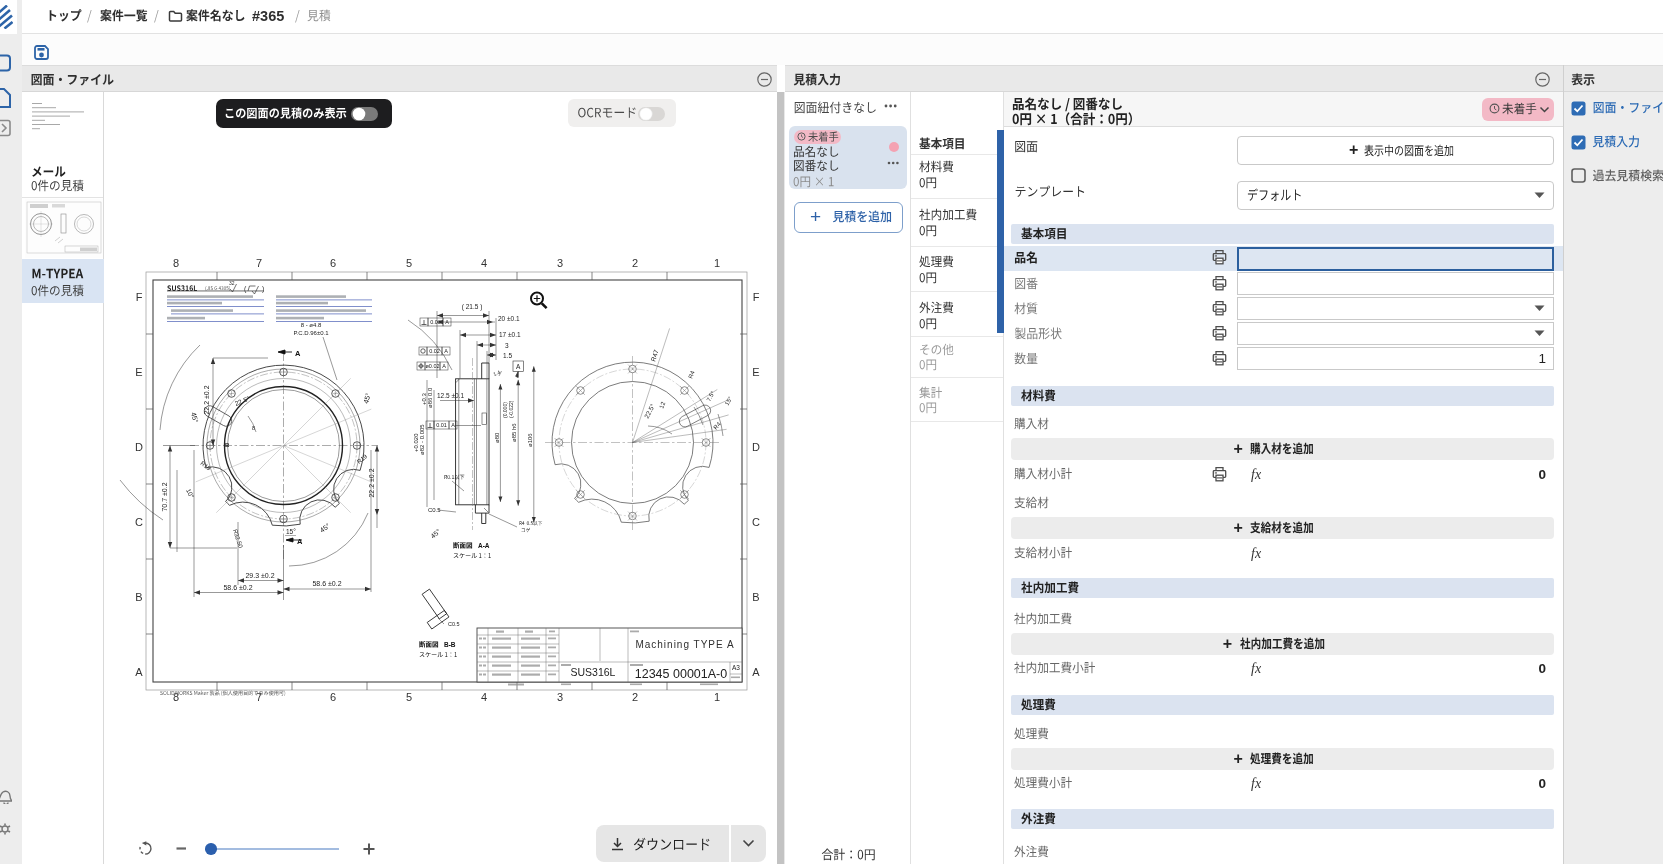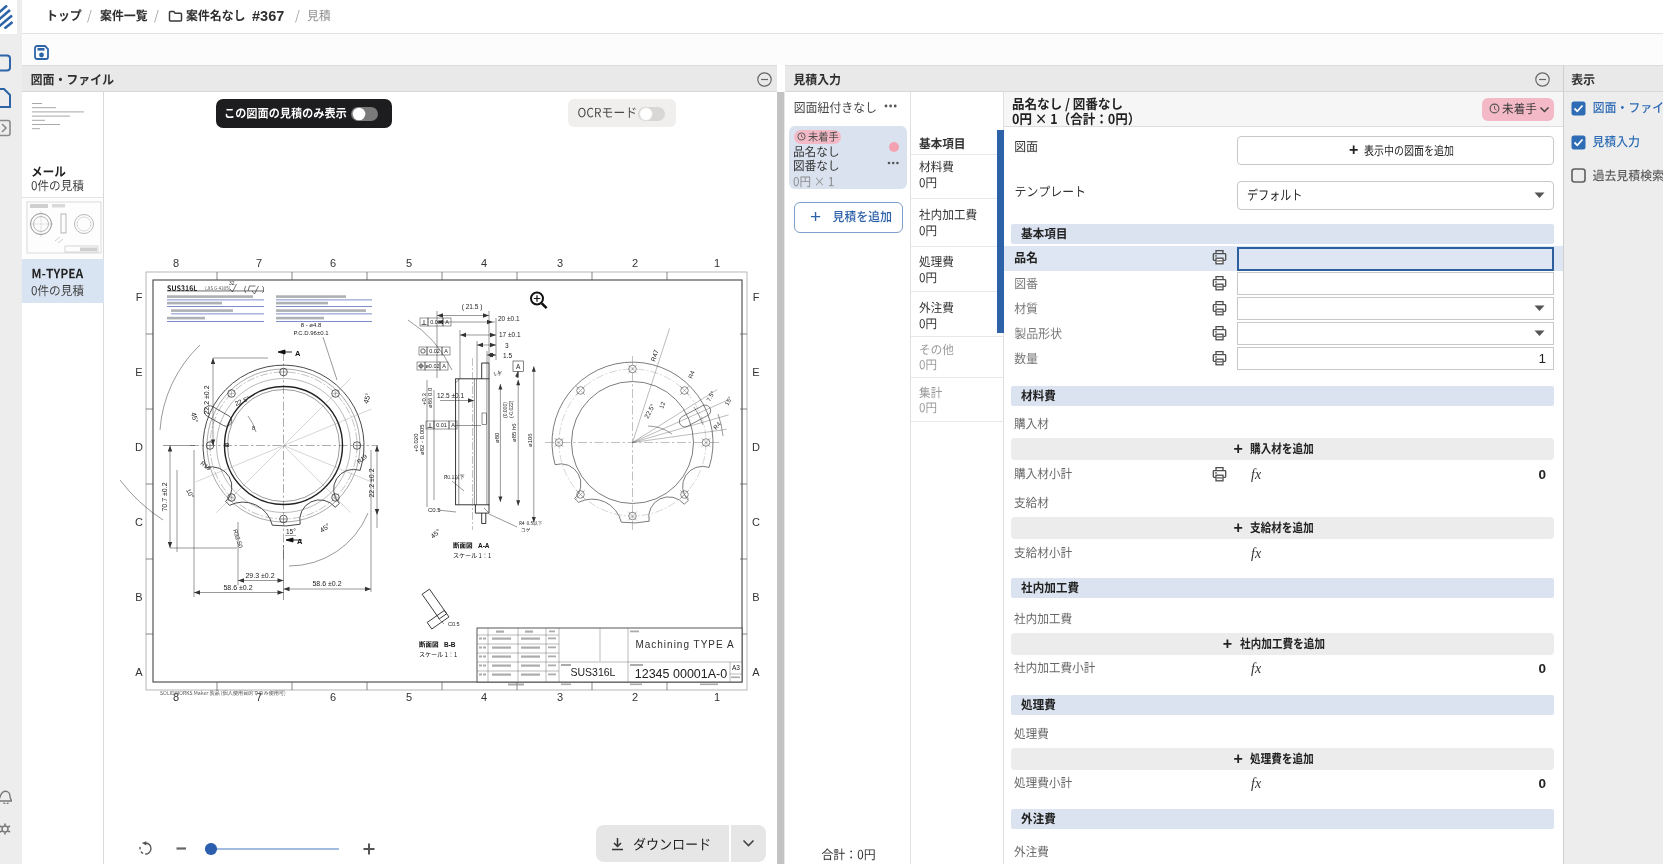--- a/index.html
+++ b/index.html
@@ -55,21 +55,21 @@
     </svg></div>
 <div style="position:absolute;left:154px;top:8.5px;line-height:0"><svg width="6" height="16" viewBox="0 -11.44 6 16.25" style="overflow:visible">
       <path d="M0.1 2.3H0.9L4.6 -10.3H3.8Z" fill="#999999"></path>
     </svg></div>
 <svg class="abs" style="left:168px;top:10px" width="15" height="12" viewBox="0 0 15 12">
 <path d="M1.5 2.5 a1 1 0 0 1 1-1 h3.2 l1.5 1.8 h5.3 a1 1 0 0 1 1 1 v5.7 a1 1 0 0 1 -1 1 h-10 a1 1 0 0 1 -1-1 Z" fill="none" stroke="#3a3a3a" stroke-width="1.5"></path>
   </svg>
 <div style="position:absolute;left:186px;top:8.5px;line-height:0"><svg width="61" height="16" viewBox="0 -11.26 61 16.00" style="overflow:visible">
       <path d="M0.5 -3V-1.7H4.2C3.2 -1 1.7 -0.5 0.2 -0.2C0.5 0.1 0.9 0.7 1.1 1C2.6 0.6 4.1 -0.1 5.2 -1.1V1.1H6.6V-1.1C7.8 -0.1 9.3 0.6 10.8 1C11 0.6 11.4 0 11.7 -0.3C10.3 -0.5 8.8 -1.1 7.7 -1.7H11.4V-3H6.6V-3.9H5.5C6 -4 6.5 -4.2 6.8 -4.4C8 -4 9.1 -3.6 9.8 -3.3L10.7 -4.4C10 -4.6 9.1 -4.9 8.1 -5.2C8.5 -5.6 8.8 -6.1 9.1 -6.6H11.2V-7.8H5.6L6 -8.4L4.9 -8.8H9.7V-8.1H11.1V-10H6.7V-10.9H5.2V-10H0.8V-8.1H2.2V-8.8H4.6L4 -7.8H0.8V-6.6H3.1C2.8 -6.2 2.5 -5.7 2.2 -5.4L3.5 -5L3.7 -5.2L4.8 -4.9C3.9 -4.7 2.7 -4.6 1.1 -4.5C1.2 -4.2 1.5 -3.7 1.5 -3.3C3 -3.4 4.2 -3.6 5.2 -3.8V-3ZM4.7 -6.6H7.5C7.3 -6.2 7 -5.9 6.6 -5.6C5.9 -5.8 5.1 -6 4.4 -6.2Z M15.7 -4.7V-3.2H18.9V1.1H20.3V-3.2H23.4V-4.7H20.3V-6.9H22.8V-8.4H20.3V-10.7H18.9V-8.4H17.9C18 -8.9 18.2 -9.4 18.2 -9.9L16.9 -10.2C16.6 -8.6 16.1 -7 15.5 -6C15.8 -5.8 16.4 -5.4 16.7 -5.2C17 -5.7 17.2 -6.3 17.4 -6.9H18.9V-4.7ZM14.8 -10.8C14.2 -9 13.2 -7.2 12.1 -6C12.4 -5.6 12.8 -4.8 12.9 -4.4C13.1 -4.7 13.4 -5 13.6 -5.3V1.1H15V-7.6C15.4 -8.5 15.8 -9.4 16.1 -10.4Z M28.1 -10.9C27.4 -9.5 26.1 -8 24.1 -6.8C24.4 -6.6 24.9 -6 25.1 -5.6C25.6 -6 26 -6.3 26.4 -6.6C27.1 -6.1 27.8 -5.4 28.2 -4.9C27 -3.9 25.6 -3.1 24.1 -2.6C24.4 -2.3 24.7 -1.7 24.9 -1.3C25.8 -1.6 26.7 -2 27.5 -2.5V1.1H29V0.6H33V1.2H34.5V-4.6H30.2C31.4 -5.9 32.4 -7.4 33 -9.1L32 -9.7L31.8 -9.6H29.1C29.3 -9.9 29.5 -10.3 29.7 -10.6ZM33 -0.7H29V-3.3H33ZM28.1 -8.3H31.1C30.6 -7.4 30.1 -6.6 29.4 -5.9C28.9 -6.5 28.1 -7.1 27.5 -7.6C27.7 -7.8 27.9 -8 28.1 -8.3Z M46.2 -5.6 47 -7C46.4 -7.5 44.9 -8.3 44.1 -8.7L43.3 -7.5C44.1 -7.1 45.5 -6.2 46.2 -5.6ZM42.8 -2.1V-1.8C42.8 -1.1 42.6 -0.6 41.7 -0.6C41.1 -0.6 40.7 -1 40.7 -1.4C40.7 -1.9 41.2 -2.2 41.8 -2.2C42.2 -2.2 42.5 -2.2 42.8 -2.1ZM44.1 -6.3H42.6L42.8 -3.5C42.5 -3.5 42.2 -3.5 41.9 -3.5C40.3 -3.5 39.3 -2.5 39.3 -1.3C39.3 0.1 40.5 0.8 41.9 0.8C43.6 0.8 44.2 -0.1 44.2 -1.3V-1.4C44.9 -1 45.4 -0.5 45.9 -0.1L46.7 -1.4C46 -2 45.2 -2.6 44.2 -3.1L44.1 -4.7C44.1 -5.2 44.1 -5.8 44.1 -6.3ZM41.3 -10.3 39.7 -10.5C39.7 -9.8 39.5 -9 39.4 -8.3C39 -8.3 38.6 -8.3 38.3 -8.3C37.8 -8.3 37.2 -8.3 36.7 -8.4L36.8 -6.9C37.3 -6.9 37.8 -6.8 38.3 -6.8L38.9 -6.9C38.4 -5.5 37.4 -3.6 36.5 -2.3L37.9 -1.5C38.9 -3 39.9 -5.2 40.5 -7C41.3 -7.2 42 -7.3 42.6 -7.5L42.5 -9C42 -8.8 41.5 -8.7 40.9 -8.6Z M52 -10.2 50.1 -10.2C50.2 -9.7 50.3 -9 50.3 -8.4C50.3 -7.3 50.2 -4 50.2 -2.3C50.2 -0.1 51.4 0.8 53.4 0.8C56.1 0.8 57.8 -0.9 58.5 -2.1L57.4 -3.5C56.6 -2.1 55.3 -0.9 53.4 -0.9C52.4 -0.9 51.7 -1.3 51.7 -2.6C51.7 -4.2 51.8 -7.1 51.9 -8.4C51.9 -9 52 -9.6 52 -10.2Z" fill="#2f2f2f"></path>
     </svg></div>
-<div class="abs" style="left:252px;top:8px;font-size:14.5px;font-weight:bold;color:#2f2f2f">#367</div>
+<div class="abs" style="left:252px;top:8px;font-size:14.5px;font-weight:bold;color:#2f2f2f">#365</div>
 <div style="position:absolute;left:295px;top:8.5px;line-height:0"><svg width="6" height="16" viewBox="0 -11.44 6 16.25" style="overflow:visible">
       <path d="M0.1 2.3H0.9L4.6 -10.3H3.8Z" fill="#999999"></path>
     </svg></div>
 <div style="position:absolute;left:307px;top:8.5px;line-height:0"><svg width="25" height="16" viewBox="0 -11.26 25 16.00" style="overflow:visible">
       <path d="M3.1 -7.3H8.8V-6H3.1ZM3.1 -5.2H8.8V-3.9H3.1ZM3.1 -9.4H8.8V-8.1H3.1ZM2.2 -10.3V-3H3.8C3.6 -1.3 2.9 -0.3 0.5 0.2C0.7 0.4 0.9 0.8 1 1C3.7 0.4 4.5 -0.9 4.8 -3H6.7V-0.4C6.7 0.6 7 0.9 8.2 0.9C8.4 0.9 9.8 0.9 10.1 0.9C11.1 0.9 11.3 0.5 11.5 -1.4C11.2 -1.5 10.8 -1.6 10.6 -1.8C10.6 -0.2 10.5 0 10 0C9.7 0 8.5 0 8.2 0C7.7 0 7.6 -0.1 7.6 -0.4V-3H9.7V-10.3Z M18.1 -4H21.8V-3.2H18.1ZM18.1 -2.5H21.8V-1.7H18.1ZM18.1 -5.4H21.8V-4.6H18.1ZM17.3 -6.1V-1H22.6V-6.1ZM20.5 -0.4C21.3 0 22.2 0.6 22.6 1L23.4 0.6C22.9 0.1 21.9 -0.4 21.1 -0.9ZM18.6 -1C18.1 -0.4 17 0.1 16 0.4C16.2 0.6 16.4 0.9 16.6 1.1C17.5 0.7 18.7 0.1 19.4 -0.5ZM16.5 -7.4V-7.2H15.2V-9.3C15.8 -9.5 16.3 -9.6 16.7 -9.8L16.1 -10.6C15.2 -10.2 13.7 -9.8 12.4 -9.6C12.5 -9.4 12.7 -9.1 12.7 -8.9C13.2 -8.9 13.8 -9 14.3 -9.1V-7.2H12.5V-6.3H14.3C13.8 -4.8 13 -3.1 12.2 -2.2C12.3 -2 12.6 -1.6 12.7 -1.3C13.2 -2.1 13.9 -3.4 14.3 -4.6V1H15.2V-4.5C15.6 -4 16.1 -3.3 16.2 -3L16.8 -3.8C16.6 -4 15.6 -5.1 15.2 -5.5V-6.3H16.6V-6.7H23.3V-7.4H20.3V-8.1H22.7V-8.7H20.3V-9.4H23V-10H20.3V-10.8H19.4V-10H16.9V-9.4H19.4V-8.7H17.1V-8.1H19.4V-7.4Z" fill="#8e8e8e"></path>
     </svg></div>
 <div class="abs" style="left:22px;top:34px;width:1641px;height:31px;background:#fcfcfc"></div>
 <svg class="abs" style="left:33px;top:44px" width="17" height="17" viewBox="0 0 17 17">
 <path d="M2 4 a2 2 0 0 1 2-2 h8 l3 3 v8 a2 2 0 0 1 -2 2 h-9 a2 2 0 0 1 -2-2 Z" fill="none" stroke="#2d64a8" stroke-width="1.8"></path>
 <rect x="4.5" y="4" width="7" height="2.6" fill="#2d64a8"></rect>

